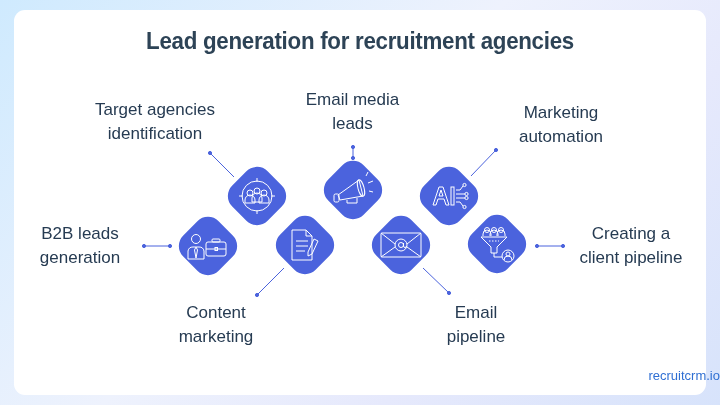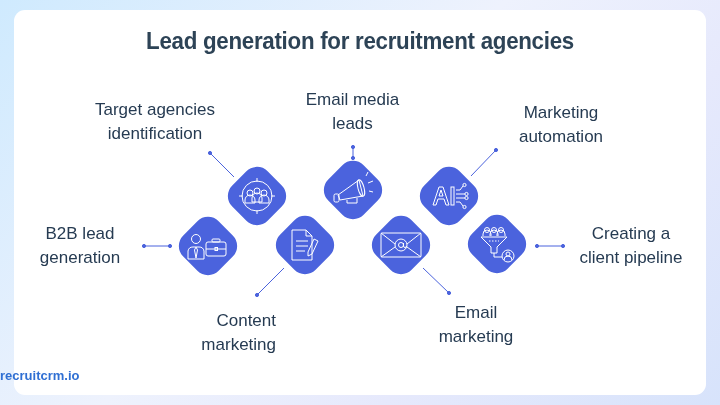--- a/index.html
+++ b/index.html
@@ -16,22 +16,22 @@
     .title {
       position: absolute; left: 0; top: 27px; width: 720px; text-align: center;
       font-size: 24px; font-weight: bold; color: #2d4356; letter-spacing: -0.3px;
       transform: scaleX(0.93);
     }
     .label {
       position: absolute; text-align: center; color: #263b52;
       font-size: 17px; line-height: 24px; white-space: pre-line;
     }
     .footer {
-      position: absolute; left: 0; top: 368px; width: 720px; text-align: left;
-      font-size: 13px; font-weight: bold; color: #2f6fd3;
+      position: absolute; left: 0; top: 368px; width: 720px; text-align: right;
+      font-size: 13px; font-weight: normal; color: #2f6fd3;
     }
     svg.diagram { position: absolute; left: 0; top: 0; }
   </style>
 </head>
 <body>
 
 <div class="card"></div>
 
 <div class="title">Lead generation for recruitment agencies</div>
 
@@ -167,28 +167,28 @@
       <path d="M-16 -7 h26 l-10 10 v6 h-6 v-6 z"></path>
       <line x1="-8" y1="-3" x2="2" y2="-3" stroke-dasharray="1.5 1.5"></line>
       <path d="M-3 9 v4 h8"></path>
       <circle cx="11" cy="12" r="6"></circle>
       <circle cx="11" cy="10" r="2"></circle>
       <path d="M7 16 a4 4 0 0 1 8 0"></path>
     </g>
   </g>
 </svg>
 
-<div class="label" style="left:20px; top:222px; width:120px;">B2B lead
+<div class="label" style="left:20px; top:222px; width:120px;">B2B leads
 generation</div>
 <div class="label" style="left:80px; top:98px; width:150px;">Target agencies
 identification</div>
-<div class="label" style="left:156px; top:309px; width:120px;text-align:right;">Content
+<div class="label" style="left:156px; top:301px; width:120px;">Content
 marketing</div>
 <div class="label" style="left:285px; top:88px; width:135px;">Email media
 leads</div>
 <div class="label" style="left:416px; top:301px; width:120px;">Email
-marketing</div>
+pipeline</div>
 <div class="label" style="left:496px; top:101px; width:130px;">Marketing
 automation</div>
 <div class="label" style="left:566px; top:222px; width:130px;">Creating a
 client pipeline</div>
 
 <div class="footer">recruitcrm.io</div>
 
 </body></html>

